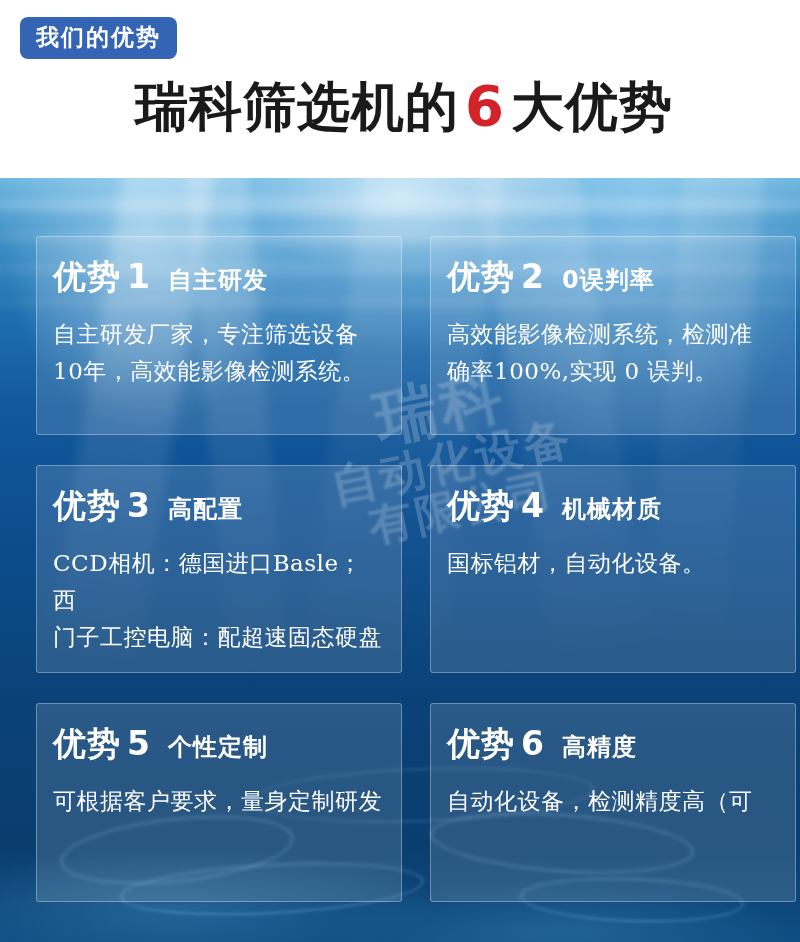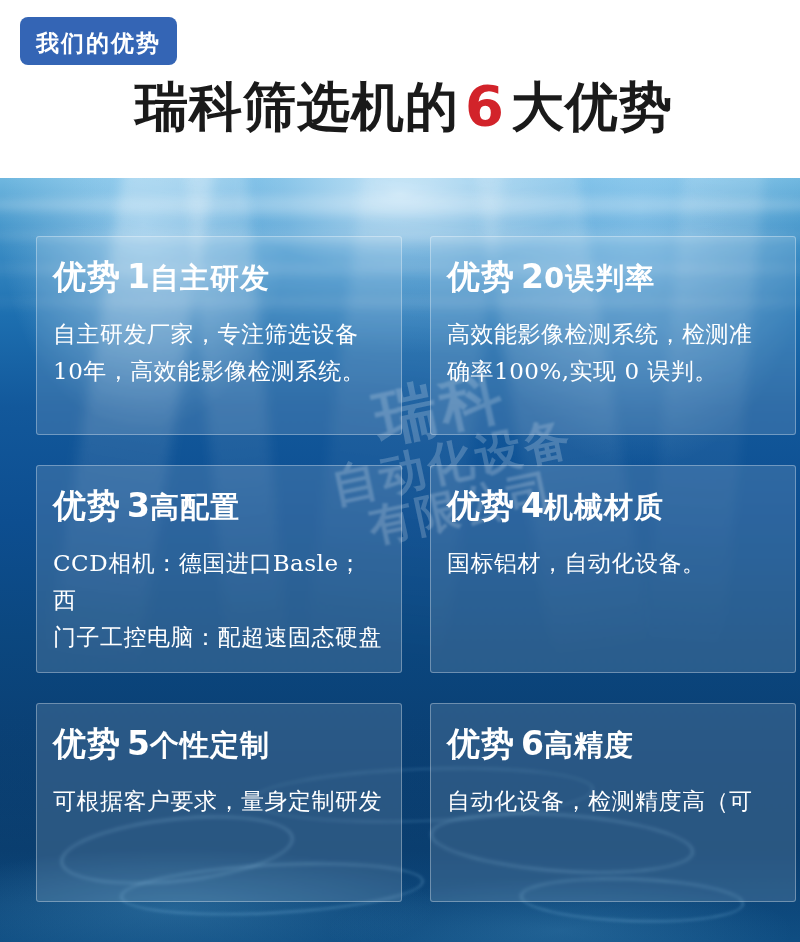--- a/index.html
+++ b/index.html
@@ -29,21 +29,21 @@
   }
   .tag {
     position: absolute;
     left: 20px;
     top: 17px;
     background: #3465b5;
     color: #ffffff;
     font-size: 23px;
     font-weight: bold;
     letter-spacing: 2px;
-    padding: 15px 16px 10px 16px;
+    padding: 9px 16px 10px 16px;
     border-radius: 8px;
     line-height: 1;
     font-family: "DejaVu Sans", sans-serif;
   }
   .main-title {
     position: absolute;
     left: 8px;
     right: 0;
     top: 78px;
     text-align: center;
@@ -197,22 +197,23 @@
   }
   .adv-num {
     color: #ffffff;
     font-size: 33px;
     font-weight: bold;
     margin-left: 6px;
     font-family: "DejaVu Sans", sans-serif;
   }
   .adv-title {
     color: #ffffff;
-    font-size: 29px;
-    font-weight: bold;
+    font-size: 24px;
+    font-weight: bold;
+    margin-left: 18px;
     letter-spacing: 1px;
     font-family: "DejaVu Sans", sans-serif;
   }
   .card-body {
     color: #ffffff;
     font-size: 23px;
     line-height: 1.62;
     font-family: "DejaVu Serif", serif;
     font-weight: normal;
     letter-spacing: 0.5px;

